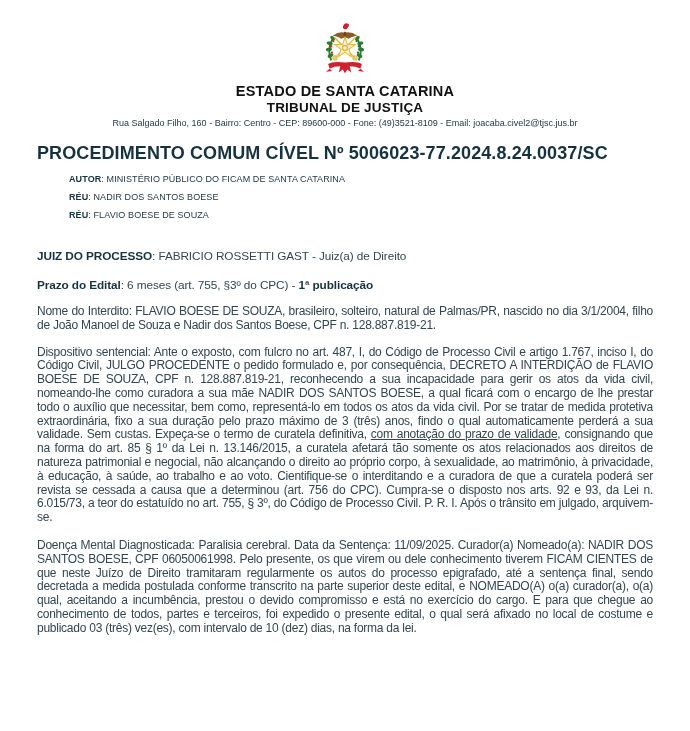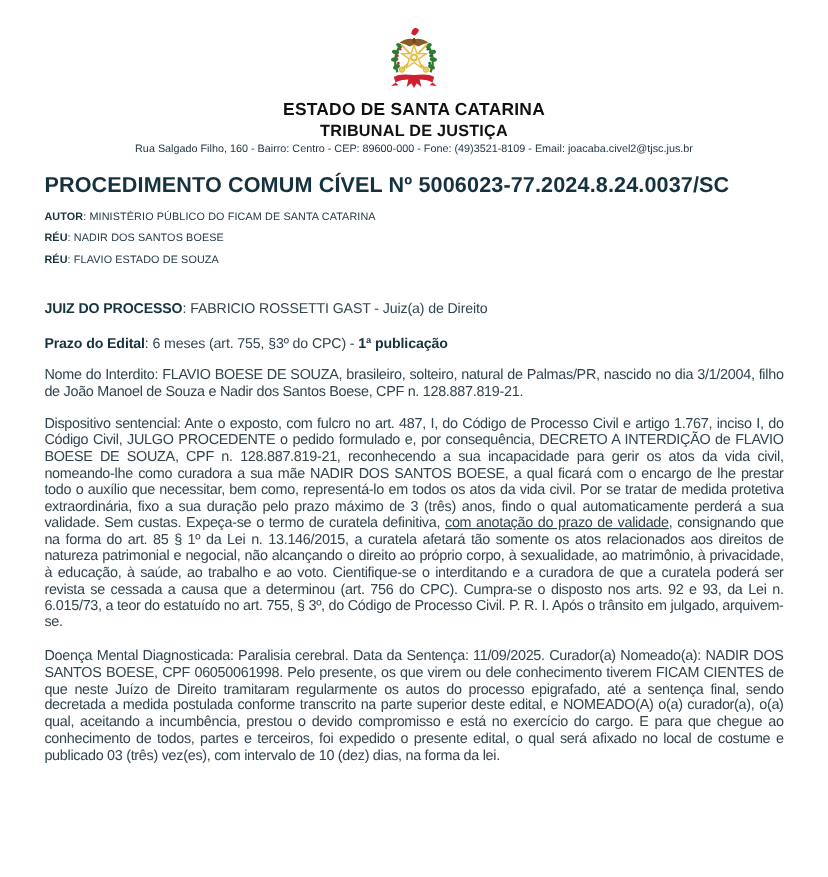--- a/index.html
+++ b/index.html
@@ -48,21 +48,21 @@
     color: #16323f;
     letter-spacing: 0.1px;
   }
   .parties { margin-top: 10px; }
   .party-row {
     font-size: 9px;
     color: #223844;
     margin-bottom: 8px;
     letter-spacing: 0.1px;
   }
-  .party-row .lbl { font-weight: bold; color: #16323f; }
+  .party-row .lbl { font-weight: bold; color: #16323f; margin-left: 32px; }
   
   .edital-title {
     margin-top: 24px;
     text-align: center;
     font-size: 14.5px;
     font-weight: bold;
     color: #16323f;
     letter-spacing: 0.4px;
   }
   .line-field {
@@ -140,21 +140,21 @@
   <div class="proc-title">PROCEDIMENTO COMUM CÍVEL Nº 5006023-77.2024.8.24.0037/SC</div>
 
   <div class="parties">
     <div class="party-row">
       <span class="lbl">AUTOR</span><span>: MINISTÉRIO PÚBLICO DO FICAM DE SANTA CATARINA</span>
     </div>
     <div class="party-row">
       <span class="lbl">RÉU</span><span>: NADIR DOS SANTOS BOESE</span>
     </div>
     <div class="party-row">
-      <span class="lbl">RÉU</span><span>: FLAVIO ESTADO DE SOUZA</span>
+      <span class="lbl">RÉU</span><span>: FLAVIO BOESE DE SOUZA</span>
     </div>
   </div>
 
 
   <div class="line-field judge-line">
     <span class="lbl">JUIZ DO PROCESSO</span><span>: FABRICIO ROSSETTI GAST - Juiz(a) de Direito</span>
   </div>
 
   <div class="line-field prazo-line">
     <span class="lbl">Prazo do Edital</span><span>: 6 meses (art. 755, §3º do CPC) - </span><b>1ª publicação</b>

